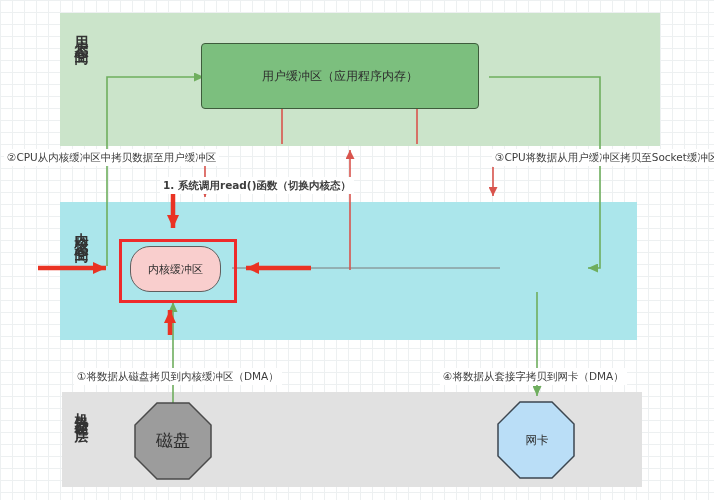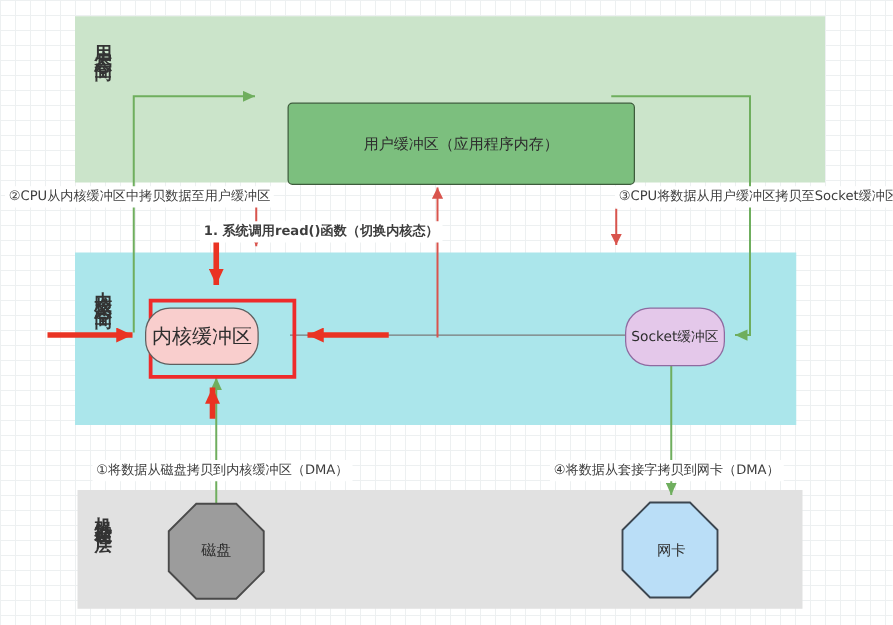--- a/index.html
+++ b/index.html
@@ -25,29 +25,29 @@
     z-index:4;
   }
   #vlabel-user{left:72px;top:24px;height:120px;}
   #vlabel-kernel{left:72px;top:222px;height:120px;}
   #vlabel-hw{left:72px;top:402px;height:120px;}
 
   svg.overlay{position:absolute;left:0;top:0;z-index:2;}
 
   .node{position:absolute;display:flex;align-items:center;justify-content:center;
         color:#2d2d2d;z-index:3;text-align:center;}
-  #user-buffer{left:230px;top:43px;width:276px;height:64px;background:#7cbf7e;
-        border:1.5px solid #3e5c3c;border-radius:4px;font-size:12px;margin-top:39px;}
+  #user-buffer{left:201px;top:43px;width:276px;height:64px;background:#7cbf7e;
+        border:1.5px solid #3e5c3c;border-radius:4px;font-size:12px;}
   #kernel-highlight{left:119px;top:239px;width:112px;height:58px;
         border:3px solid #ee2b2b;background:transparent;z-index:3;position:absolute;}
-  #kernel-buffer{left:116px;top:246px;width:89px;height:44px;background:#f9cecd;
-        border:1.5px solid #5f5f5f;border-radius:20px;font-size:16px;}
+  #kernel-buffer{left:130px;top:246px;width:89px;height:44px;background:#f9cecd;
+        border:1.5px solid #5f5f5f;border-radius:20px;font-size:11px;}
   #socket-buffer{left:500px;top:246px;width:78px;height:45px;background:#e4c8ea;
         border:1.5px solid #8e6aa0;border-radius:20px;font-size:11px;}
-  #disk-label{left:141px;top:430px;width:64px;height:20px;font-size:12px;}
+  #disk-label{left:141px;top:430px;width:64px;height:20px;font-size:17px;}
   #nic-label{left:505px;top:430px;width:64px;height:20px;font-size:11.5px;}
 
   .ann{
     position:absolute;background:#ffffff;color:#3d3d3d;font-size:10.5px;
     line-height:15px;padding:1px 3px;white-space:nowrap;z-index:4;margin-top:28px;
   }
   #ann-step2{left:4px;top:121px;}
   #ann-step3{left:492px;top:121px;}
   #ann-read{left:160px;top:149px;font-weight:bold;}
   #ann-write{left:368px;top:149px;}
@@ -99,21 +99,20 @@
     <polygon points="520,402 552,402 574,424 574,456 552,478 520,478 498,456 498,424" fill="#badef7" stroke="#3c4650" stroke-width="1.5"></polygon>
   </svg>
 
   <div class="vlabel" id="vlabel-user">用户态空间</div>
   <div class="vlabel" id="vlabel-kernel">内核态空间</div>
   <div class="vlabel" id="vlabel-hw">机器硬件层</div>
 
   <div class="node" id="user-buffer">用户缓冲区（应用程序内存）</div>
   <div id="kernel-highlight"></div>
   <div class="node" id="kernel-buffer">内核缓冲区</div>
-  <div class="node" id="socket-buffer">Socket缓冲区</div>
   <div class="node" id="disk-label">磁盘</div>
   <div class="node" id="nic-label">网卡</div>
 
   <div class="ann" id="ann-step2">②CPU从内核缓冲区中拷贝数据至用户缓冲区</div>
   <div class="ann" id="ann-step3">③CPU将数据从用户缓冲区拷贝至Socket缓冲区</div>
   <div class="ann" id="ann-read">1. 系统调用read()函数（切换内核态）</div>
   <div class="ann" id="ann-step1">①将数据从磁盘拷贝到内核缓冲区（DMA）</div>
   <div class="ann" id="ann-step4">④将数据从套接字拷贝到网卡（DMA）</div>
 
 </div>

